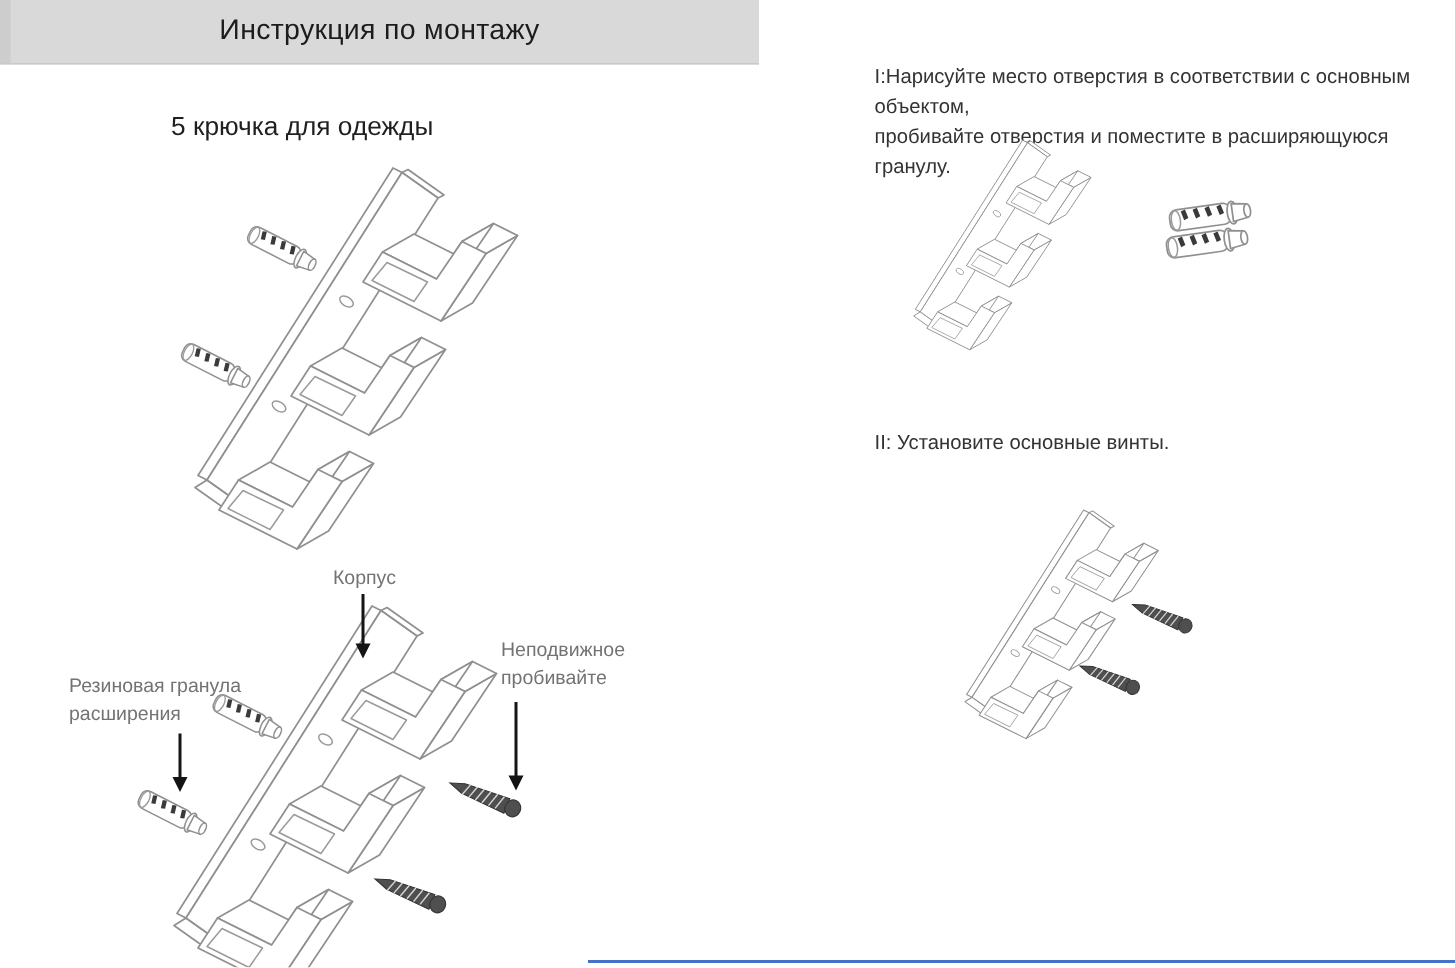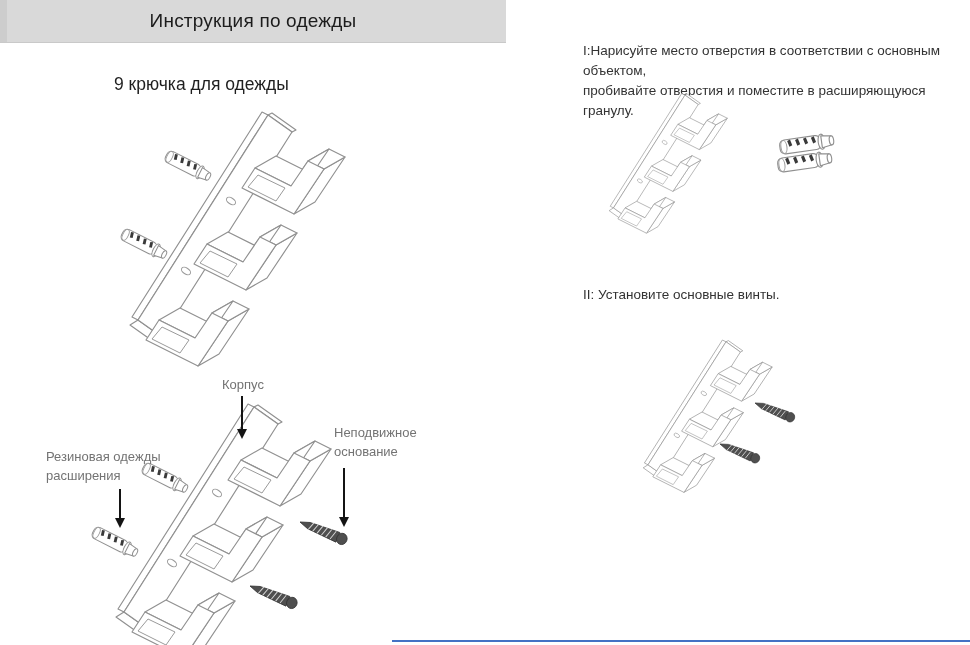--- a/index.html
+++ b/index.html
@@ -71,46 +71,46 @@
             <line x1="29" y1="-5.1" x2="26" y2="4.5"></line>
           <line x1="34" y1="-5.2" x2="31" y2="4.6"></line>
             <line x1="39" y1="-5.3" x2="36" y2="4.7"></line>
         </g>
         <ellipse cx="47.5" cy="0" rx="5.5" ry="6" fill="#4f4f4f" stroke="#333" stroke-width="0.8"></ellipse>
       </g>
     </defs>
   </svg>
 
   <div class="header">
-    <div class="header-title">Инструкция по одежды</div>
+    <div class="header-title">Инструкция по монтажу</div>
   </div>
 
-  <div class="subtitle">9 крючка для одежды</div>
+  <div class="subtitle">5 крючка для одежды</div>
 
   <svg class="diagram" style="left:90px;top:96px" width="310" height="275" viewBox="0 0 310 275">
     <use href="#rack" transform="translate(18,6)"></use>
     <use href="#dowel" transform="translate(74,58) rotate(27) scale(0.9)"></use>
     <use href="#dowel" transform="translate(30,136) rotate(27) scale(0.9)"></use>
   </svg>
 
   <svg class="diagram" style="left:38px;top:400px" width="420" height="245" viewBox="0 0 420 245">
     <use href="#rack" transform="translate(56,-6)"></use>
     <use href="#dowel" transform="translate(103,66) rotate(27) scale(0.9)"></use>
     <use href="#dowel" transform="translate(53,130) rotate(27) scale(0.9)"></use>
     <use href="#screw" transform="translate(262,122) rotate(22) scale(0.95)"></use>
     <use href="#screw" transform="translate(212,186) rotate(22) scale(0.95)"></use>
   </svg>
 
   <div class="part-label" style="left:222px;top:376px">Корпус</div>
   <div class="v-arrow" style="left:241px;top:396px;height:34px"></div>
 
-  <div class="part-label" style="left:334px;top:424px;width:100px">Неподвижное основание</div>
+  <div class="part-label" style="left:334px;top:424px;width:100px">Неподвижное пробивайте</div>
   <div class="v-arrow" style="left:343px;top:468px;height:50px"></div>
 
-  <div class="part-label" style="left:46px;top:448px;width:130px">Резиновая одежды расширения</div>
+  <div class="part-label" style="left:46px;top:448px;width:130px">Резиновая гранула расширения</div>
   <div class="v-arrow" style="left:119px;top:489px;height:30px"></div>
 
   <div class="step-text" style="top:41px">
     <span>I:Нарисуйте место отверстия в соответствии с основным объектом,</span><br>
     <span>пробивайте отверстия и поместите в расширяющуюся гранулу.</span>
   </div>
 
   <svg class="diagram" style="left:593px;top:86px" width="265" height="135" viewBox="0 0 265 135">
     <use href="#rack" transform="translate(4,2) scale(0.55)"></use>
     <use href="#dowel" transform="translate(184,62) rotate(-8)"></use>

